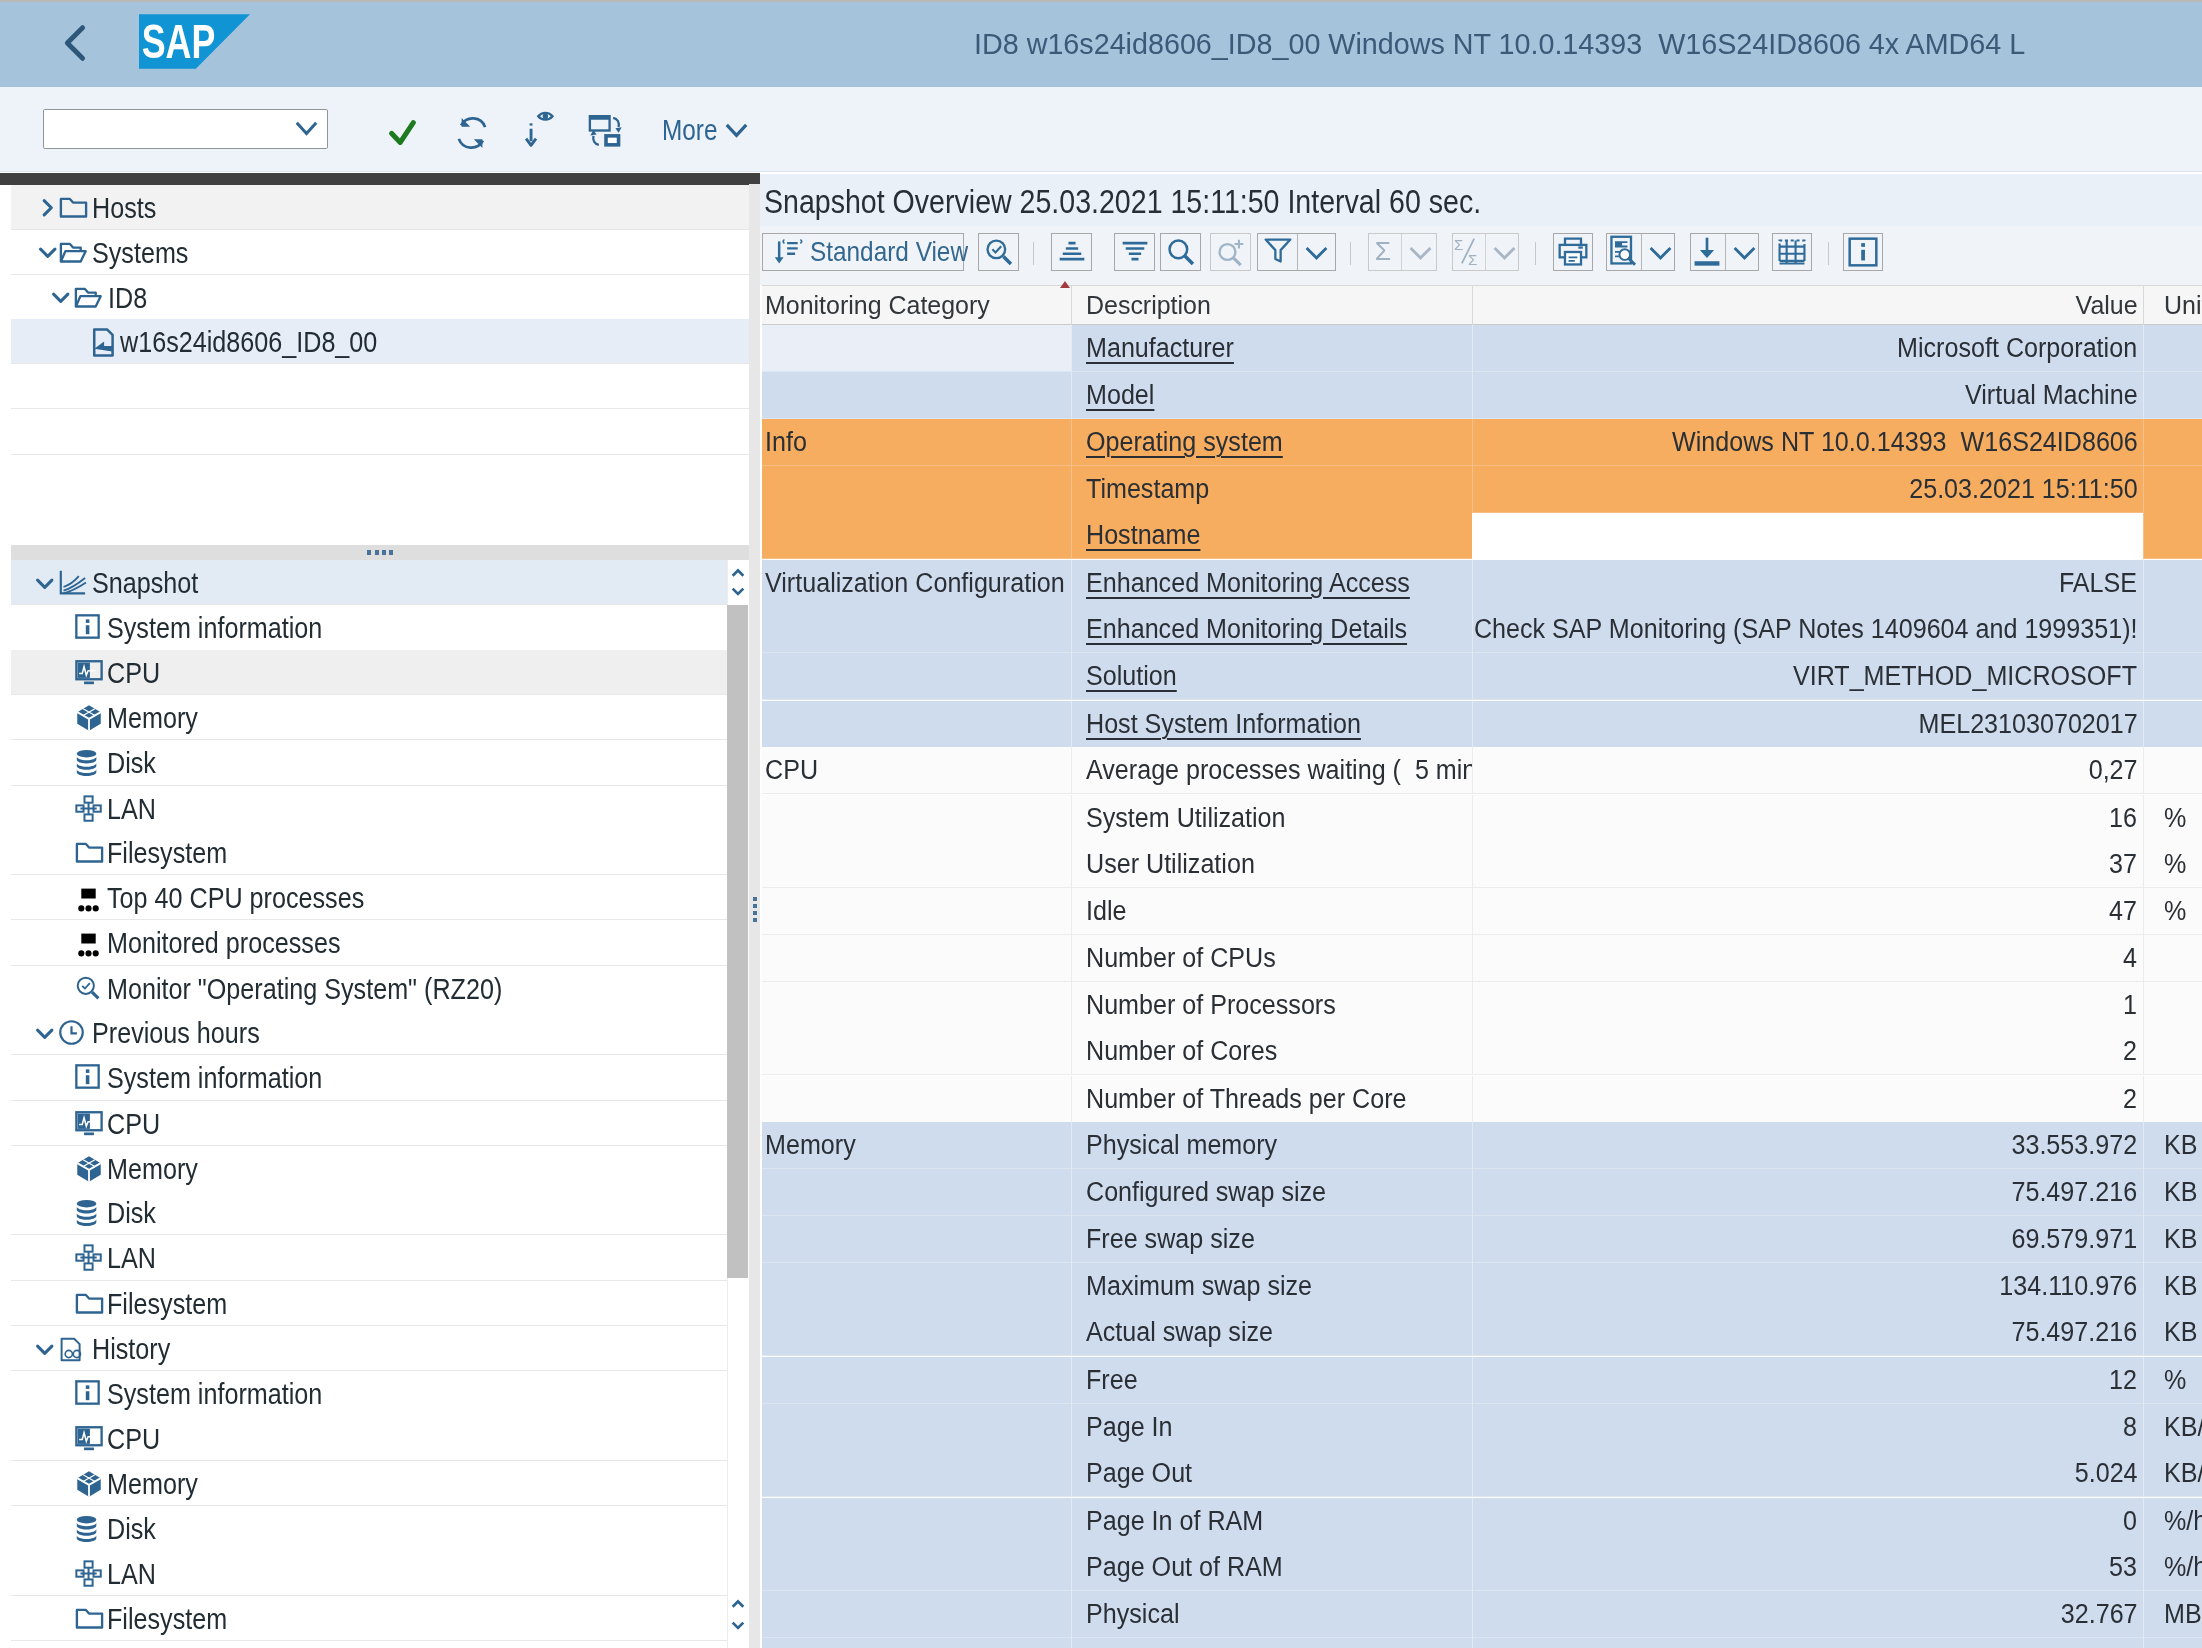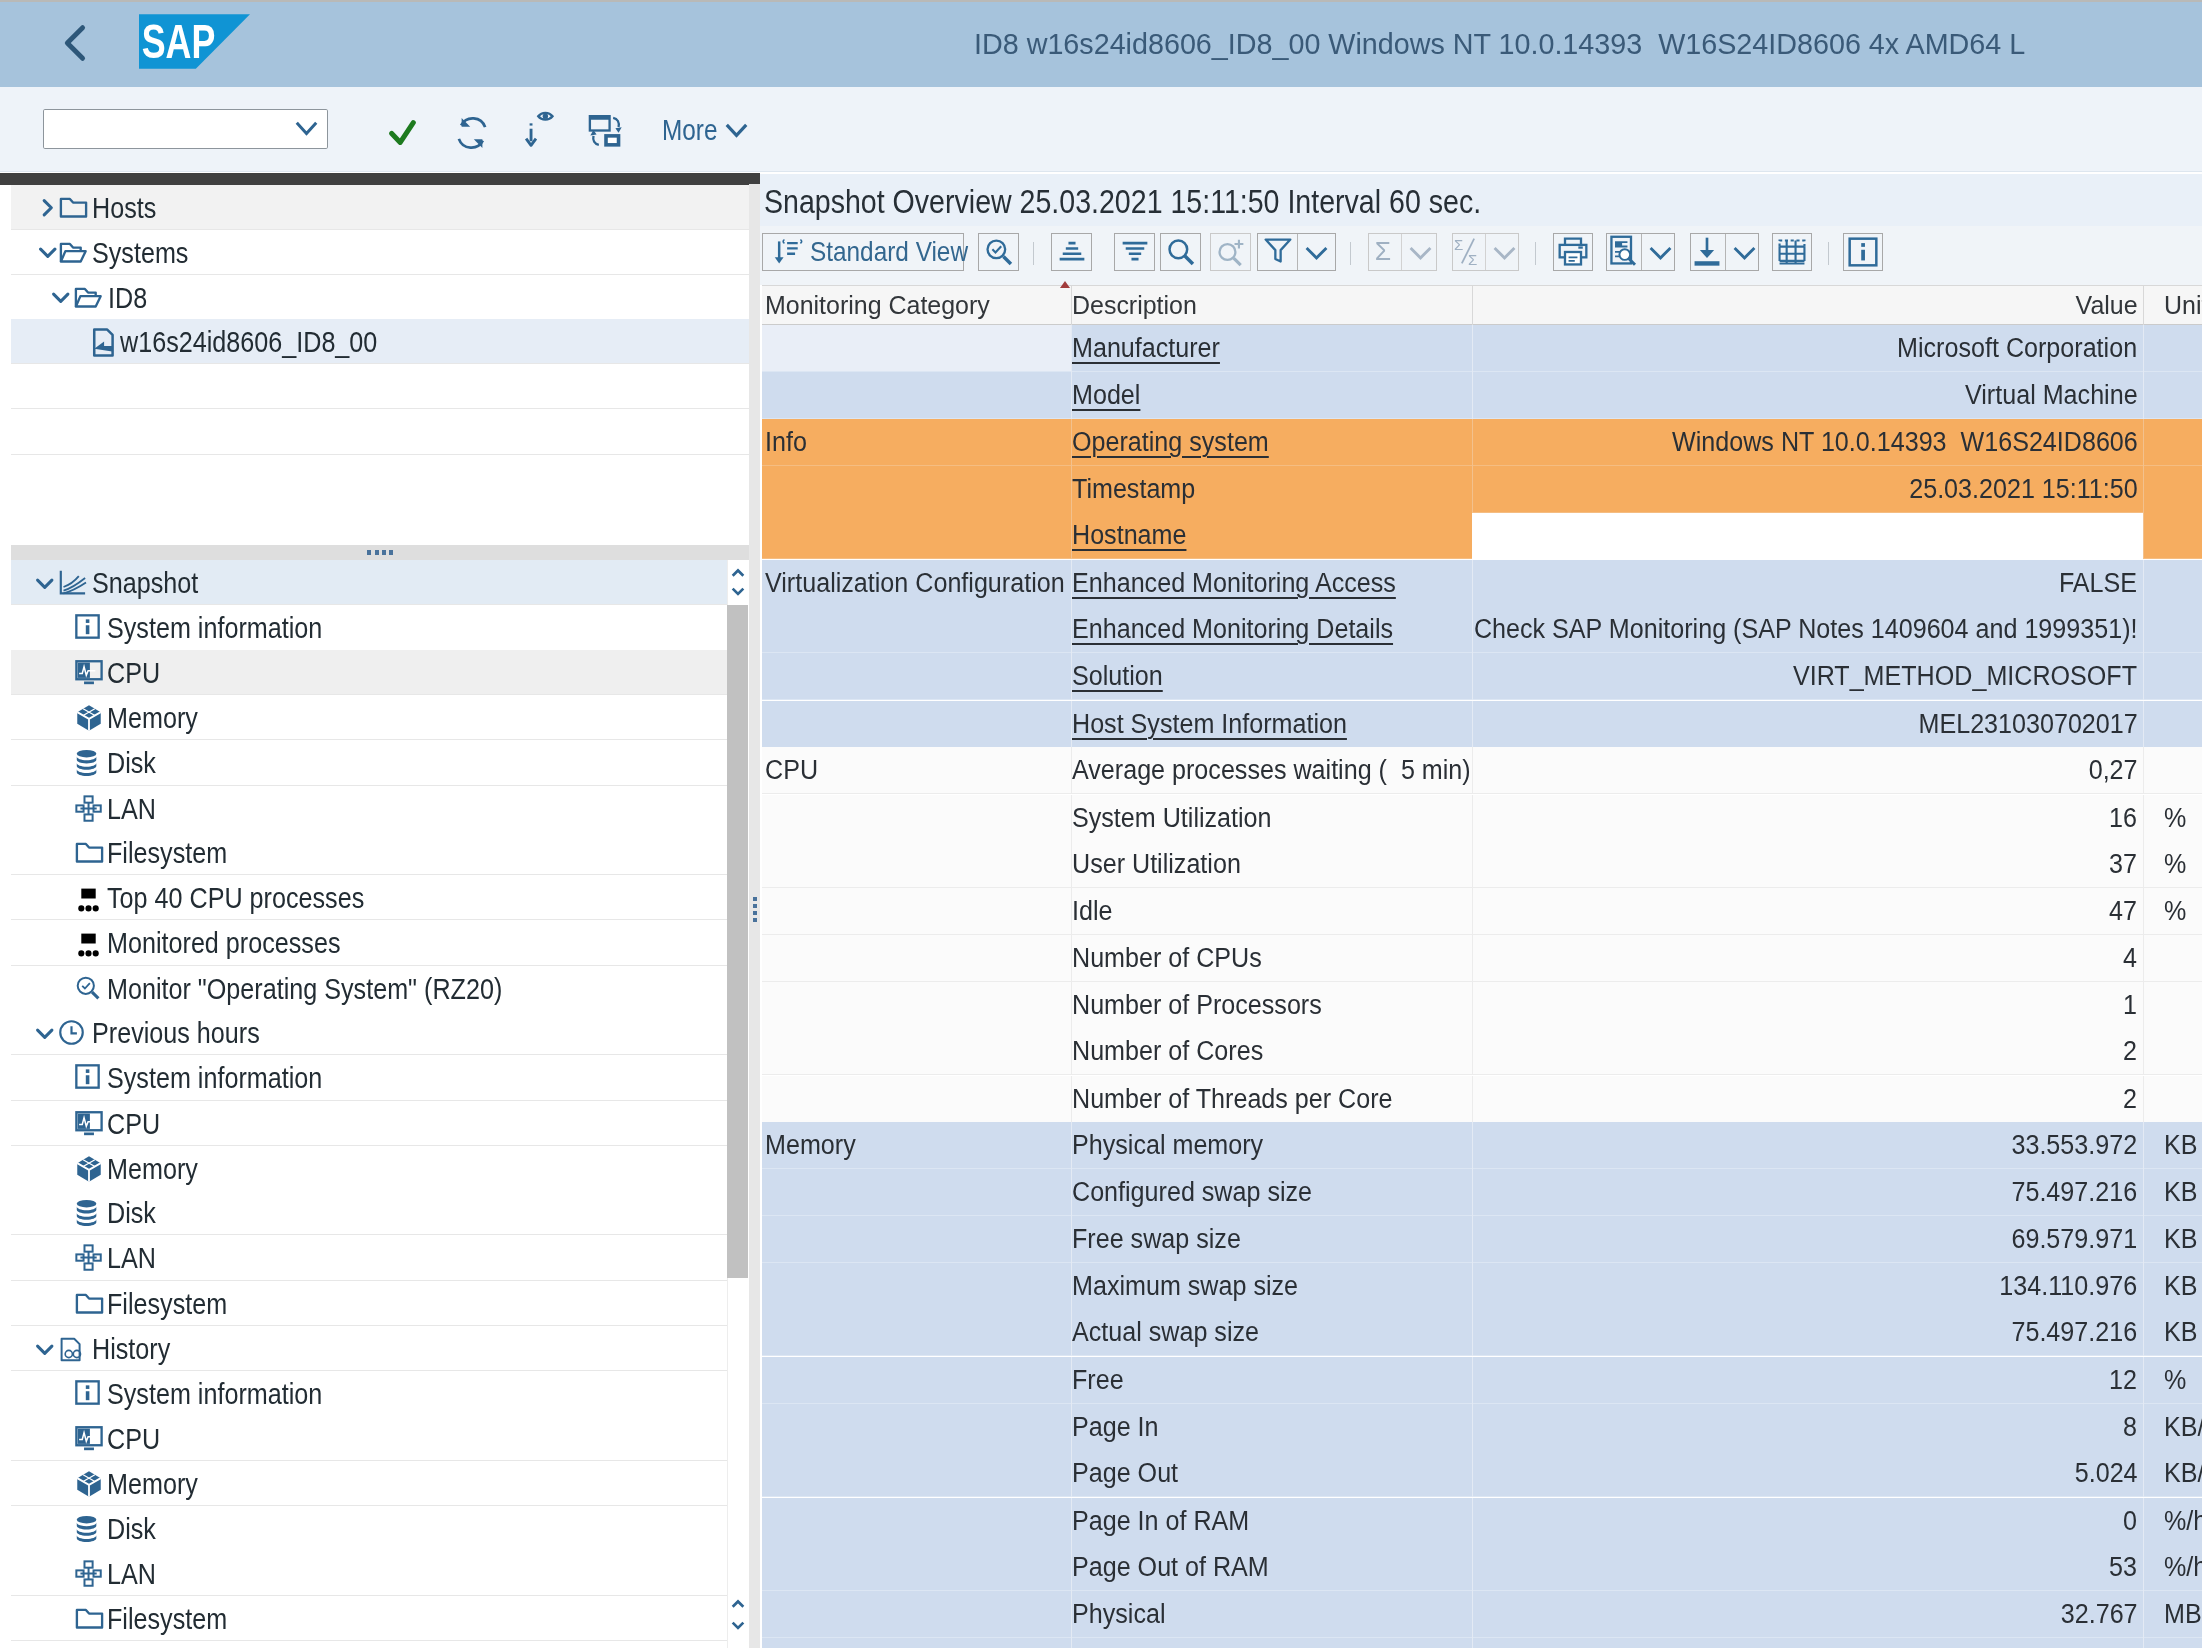--- a/index.html
+++ b/index.html
@@ -23,21 +23,21 @@
 .trow .tlabel{position:absolute;top:0;height:45px;line-height:46px;font-size:29.6px;color:#222c33;white-space:pre;transform:scaleX(.85);transform-origin:0 50%}
 .btn{position:absolute;top:7.2px;height:38px;border:0.9px solid #a8a8a8;border-radius:0;display:flex;align-items:center;justify-content:center}
 .btn.sv{justify-content:flex-start}
 .btn.dis{border-color:#c9c9c9}
 .vsep{position:absolute;top:16px;height:23px;width:0.9px;background:#c3c9cf}
 .tr{position:absolute;left:1.8px;width:1247px}
 .cell{position:absolute;top:0;height:100%;font-size:27px;display:flex;align-items:center;white-space:pre}
 .cell>span{display:inline-block;transform:scaleX(.93);transform-origin:0 50%}
 .c2>span{transform-origin:100% 50%}
 .c0{left:0;width:309px;padding-left:3.6px}
-.c1{left:309px;width:401px;padding-left:0}
+.c1{left:309px;width:401px;padding-left:14px}
 .c2{left:710px;width:671px;justify-content:flex-end;padding-right:5.4px}
 .c3{left:1381px;width:59px;padding-left:20px;overflow:visible}
 .sb .cell{background:#cfdcee;box-shadow:inset 0 -0.9px #dce6f3}
 .sb .c1,.sb .c2,.sb .c3{border-left:0.9px solid #e3eaf4}
 .so .cell{background:#f6ad60;box-shadow:inset 0 -0.9px #f5bd82}
 .so .c1,.so .c2,.so .c3{border-left:0.9px solid #f3c18d}
 .sw .cell{background:#fbfbfb;box-shadow:inset 0 -0.9px #ececec}
 .sw .c1,.sw .c2,.sw .c3{border-left:0.9px solid #ececec}
 .lightc0 .c0{background:#e9eef7}
 a.lk{color:#2a2f35;text-decoration:underline;text-underline-offset:4.5px;text-decoration-thickness:1.8px}

